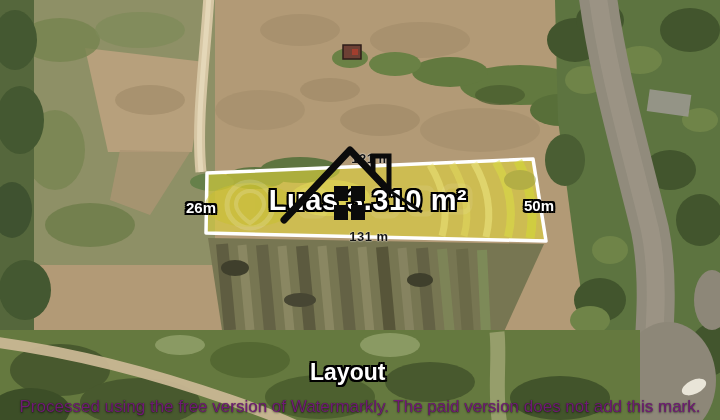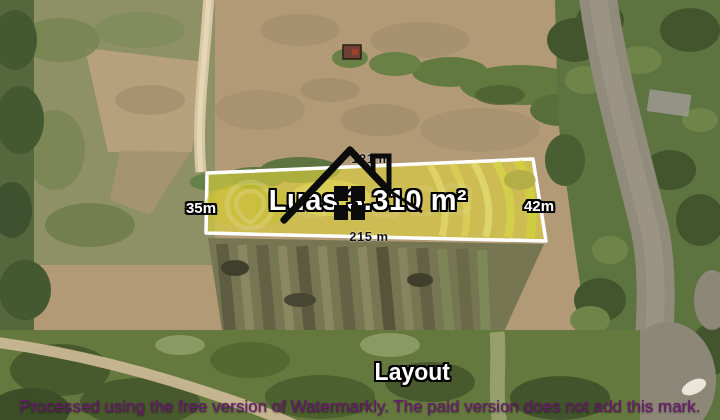--- a/index.html
+++ b/index.html
@@ -27,21 +27,21 @@
   }
   .house-icon-wrap{position:absolute;left:270px;top:138px;z-index:4;}
   .brand{
     left:208px;top:221px;width:320px;text-align:center;z-index:3;
     color:#eba61c;font-weight:800;
     text-shadow:0 0 2px rgba(255,255,255,.6),0 0 1px rgba(255,255,255,.8);
   }
   .brand .line1{font-size:28px;letter-spacing:3px;line-height:30px;}
   .brand .line2{font-size:27px;letter-spacing:5px;line-height:29px;}
   .layout-label{
-    left:310px;top:359px;width:140px;text-align:right;
+    left:310px;top:359px;width:140px;text-align:left;
     font-size:23px;font-weight:700;z-index:3;
   }
   .wm-bar{
     left:0;right:0;bottom:3px;text-align:center;z-index:2;
     font-size:17px;font-weight:400;color:#701a75;
     text-shadow:0 1px 2px rgba(0,0,0,.55),0 0 1px rgba(0,0,0,.4);
   }
   .dim-top{left:336px;top:151px;width:70px;text-align:center;}
   .dim-bottom{left:334px;top:229px;width:70px;text-align:center;}
   .dim-left{left:186px;top:199px;}
@@ -192,23 +192,23 @@
         <rect x="300" y="190" width="26" height="26" rx="7"></rect>
         <rect x="338" y="190" width="22" height="26" rx="5"></rect>
         <rect x="372" y="188" width="26" height="28" rx="7"></rect>
         <rect x="410" y="188" width="22" height="26" rx="5"></rect>
         <rect x="444" y="186" width="26" height="26" rx="7"></rect>
       </g>
     </g>
   </svg>
 
   <div class="overlay dim-small dim-top">121 m</div>
-  <div class="overlay dim-small dim-bottom">215 m</div>
-  <div class="overlay dim-big outline-black dim-left">35m</div>
-  <div class="overlay dim-big outline-black dim-right">42m</div>
+  <div class="overlay dim-small dim-bottom">131 m</div>
+  <div class="overlay dim-big outline-black dim-left">26m</div>
+  <div class="overlay dim-big outline-black dim-right">50m</div>
 
   <div class="overlay luas outline-black">Luas 3.310 m²</div>
 
   <div class="house-icon-wrap">
     <svg width="160" height="100" viewBox="0 0 160 100">
       <path d="M 14,82 L 80,12 L 118,52" stroke="#0b0b0b" stroke-width="7" fill="none" stroke-linecap="round" stroke-linejoin="round"></path>
       <path d="M 103,36 L 103,18 L 119,18 L 119,53" stroke="#0b0b0b" stroke-width="5" fill="none"></path>
       <path d="M 118,52 L 152,74" stroke="#0b0b0b" stroke-width="3" fill="none"></path>
       <g fill="#0b0b0b">
         <rect x="64" y="48" width="14" height="15"></rect>

